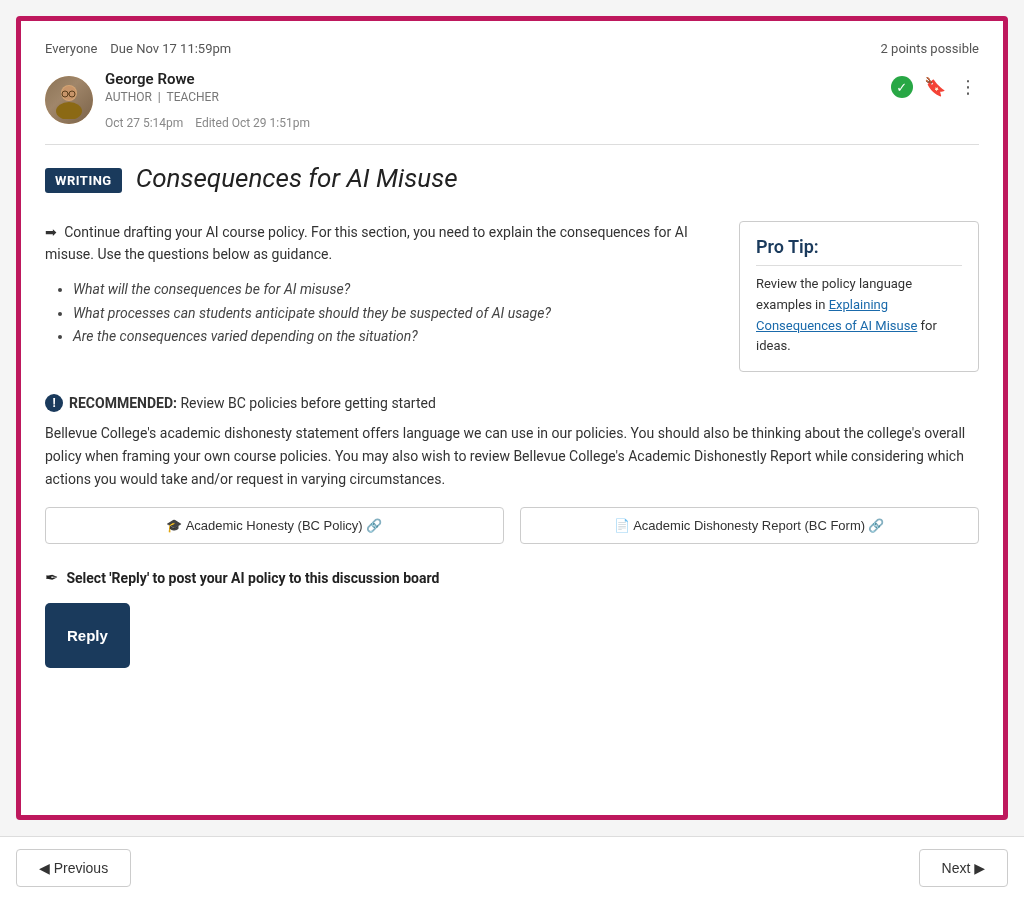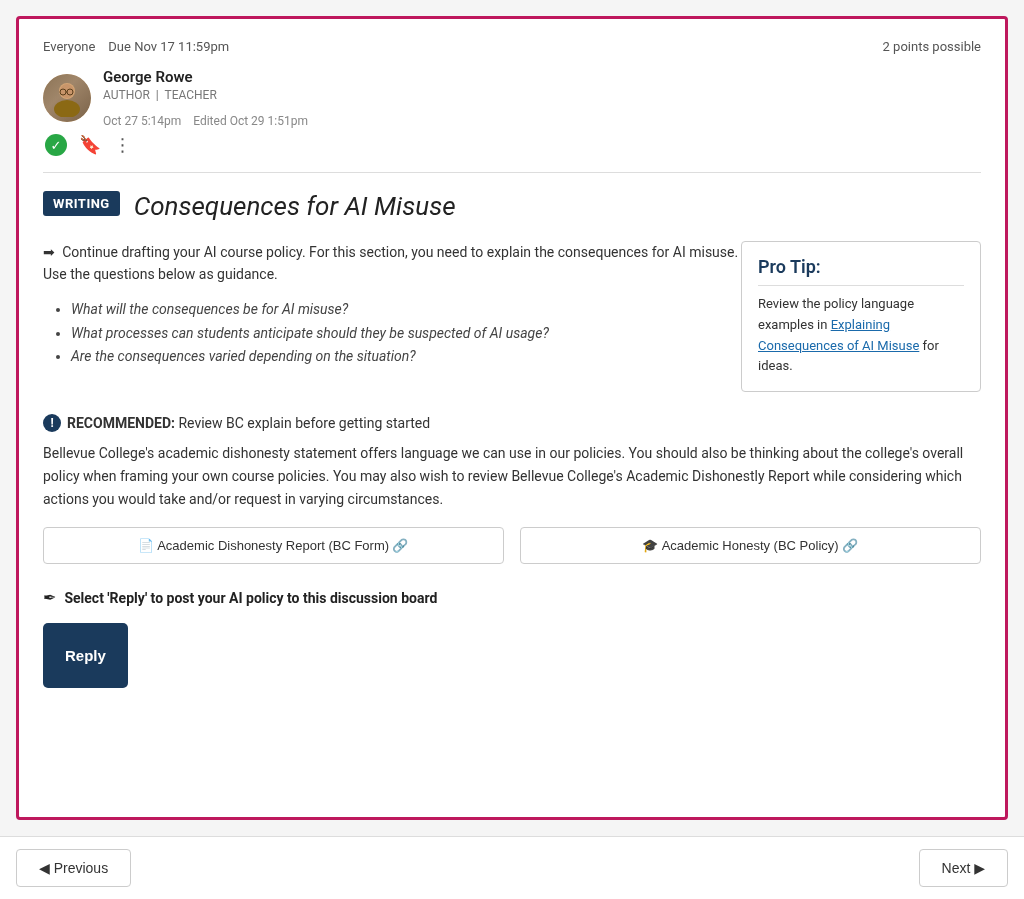--- a/index.html
+++ b/index.html
@@ -11,21 +11,21 @@
       flex-direction: column;
     }
     .page-wrapper {
       flex: 1;
       padding: 16px;
       display: flex;
       flex-direction: column;
     }
     .main-card {
       background: #fff;
-      border: 3px solid #be185d;
+      border: 5px solid #be185d;
       border-radius: 4px;
       padding: 20px 24px 24px;
       flex: 1;
     }
     .meta-row {
       display: flex;
       justify-content: space-between;
       align-items: center;
       margin-bottom: 14px;
     }
@@ -35,21 +35,20 @@
     }
     .meta-right {
       font-size: 13px;
       color: #555;
     }
     .author-row {
       display: flex;
       justify-content: space-between;
       align-items: flex-start;
       margin-bottom: 6px;
-      flex-direction: column;
     }
     .author-left {
       display: flex;
       align-items: center;
       gap: 12px;
     }
     .avatar {
       width: 48px;
       height: 48px;
       border-radius: 50%;
@@ -120,23 +119,23 @@
       color: #555;
       font-size: 18px;
     }
     .divider {
       border: none;
       border-top: 1px solid #ddd;
       margin: 14px 0 18px;
     }
     .writing-header {
       display: flex;
-      align-items: flex-start;
+      align-items: flex-end;
       gap: 14px;
-      margin-bottom: 20px;
+      margin-bottom: 28px;
     }
     .writing-badge {
       background: #1a3a5c;
       color: #fff;
       font-size: 13px;
       font-weight: 700;
       padding: 5px 10px;
       border-radius: 3px;
       letter-spacing: 0.5px;
       white-space: nowrap;
@@ -380,34 +379,34 @@
           <span>Review the policy language examples in </span><a href="#">Explaining Consequences of AI Misuse</a><span> for ideas.</span>
         </div>
       </div>
     </div>
 
     
     <div class="recommended-row">
       <span class="info-icon">!</span>
       <span class="recommended-text">
         <strong>RECOMMENDED:</strong>
-        <span>Review BC explain before getting started</span>
+        <span>Review BC policies before getting started</span>
       </span>
     </div>
 
     
     <p class="body-text">Bellevue College's academic dishonesty statement offers language we can use in our policies. You should also be thinking about the college's overall policy when framing your own course policies. You may also wish to review Bellevue College's Academic Dishonestly Report while considering which actions you would take and/or request in varying circumstances.</p>
 
     
     <div class="btn-row">
       <button class="resource-btn">
-        <span>📄 Academic Dishonesty Report (BC Form) 🔗</span>
+        <span>🎓 Academic Honesty (BC Policy) 🔗</span>
       </button>
       <button class="resource-btn">
-        <span>🎓 Academic Honesty (BC Policy) 🔗</span>
+        <span>📄 Academic Dishonesty Report (BC Form) 🔗</span>
       </button>
     </div>
 
     
     <div class="select-reply-row">
       <span class="quill-icon">✒</span>
       <span class="select-reply-text">Select 'Reply' to post your AI policy to this discussion board</span>
     </div>
 
     

